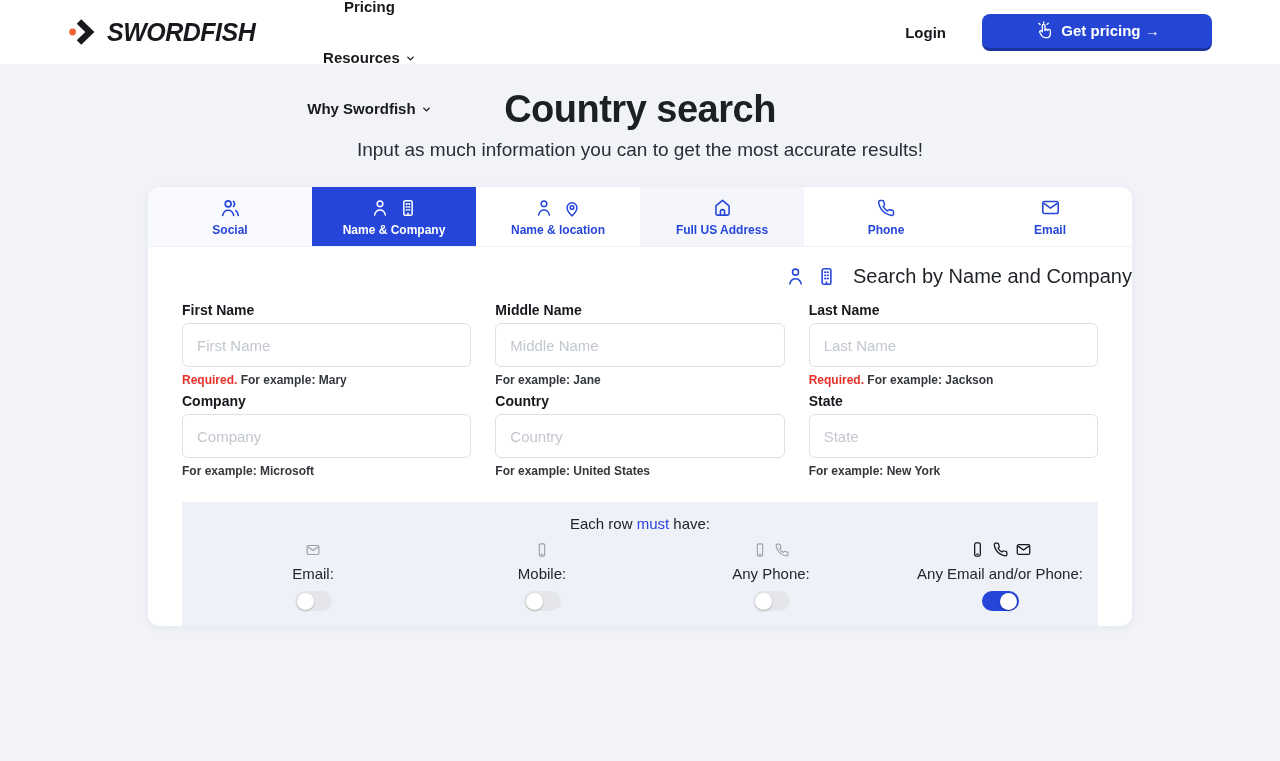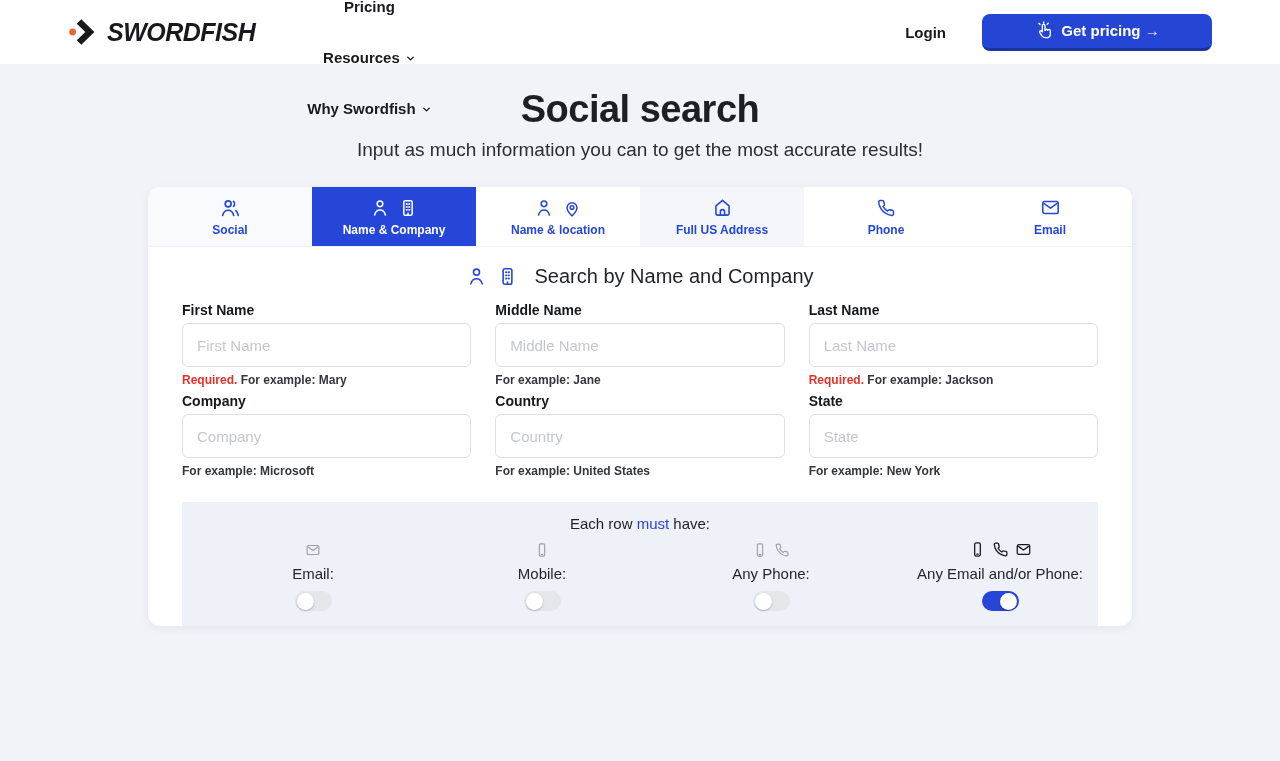--- a/index.html
+++ b/index.html
@@ -31,21 +31,21 @@
   .tabs { display:flex; height:60px; border-bottom:1px solid #eef1f6; }
   .tab { flex:1; display:flex; flex-direction:column; align-items:center; justify-content:center; gap:4px;
     color:#2546d9; cursor:pointer; background:#ffffff; }
   .tab .tab-icons { display:flex; gap:8px; align-items:center; height:22px; }
   .tab .tab-label { font-size:12px; font-weight:700; }
   .tab.tinted { background:#f4f6fb; }
   .tab.tinted-light { background:#f8fafd; }
   .tab.active { background:#2546d9; color:#ffffff; }
 
   
-  .section-header { display:flex; align-items:center; justify-content:center; gap:16px; margin-top:18px; color:#1f2328; }
+  .section-header { display:flex; align-items:center; justify-content:flex-end; gap:16px; margin-top:18px; color:#1f2328; }
   .section-header .hdr-icons { display:flex; gap:10px; color:#2546d9; }
   .section-title { font-size:20px; font-weight:500; }
 
   
   .form-grid { display:grid; grid-template-columns:repeat(3,1fr); column-gap:24px; row-gap:6px;
     padding:14px 34px 0 34px; }
   .field-label { font-size:14px; font-weight:700; color:#15181c; margin-bottom:5px; }
   .field input { width:100%; height:44px; border:1px solid #dde0e6; border-radius:6px; padding:0 14px;
     font-size:15px; font-family:"Liberation Sans",sans-serif; color:#2a2e34; background:#fff; outline:none; }
   .field input::placeholder { color:#c2c7cf; }
@@ -129,21 +129,21 @@
           <path d="M13.2 11.4c0-.9.7-1.5 1.6-1.5.8 0 1.5.6 1.6 1.4.1-.7.8-1.2 1.5-1.2.9 0 1.7.7 1.7 1.9v3.2c0 2.9-1.9 4.8-4.8 4.8h-1.2c-1.9 0-3.1-.8-4.1-2.2l-2.5-3.8c-.5-.8-.3-1.6.4-2.1.7-.4 1.5-.2 2.1.5l.5.7"></path>
           <path d="M7.3 4.2 5.9 2.8M11.6 2.8V1.2M15.8 4.1l1.3-1.4"></path>
         </svg>
       </span>
       <span>Get pricing →</span>
     </button>
   </div>
 </div>
 
 <div class="hero">
-  <h1>Social search</h1>
+  <h1>Country search</h1>
   <p>Input as much information you can to get the most accurate results!</p>
 </div>
 
 <div class="card">
 
   <div class="tabs">
     <div class="tab tinted-light">
       <span class="tab-icons">
         <svg width="22" height="22" viewBox="0 0 24 24" fill="none" stroke="currentColor" stroke-width="1.8" stroke-linecap="round" stroke-linejoin="round">
           <circle cx="10" cy="7.5" r="3.2"></circle>

